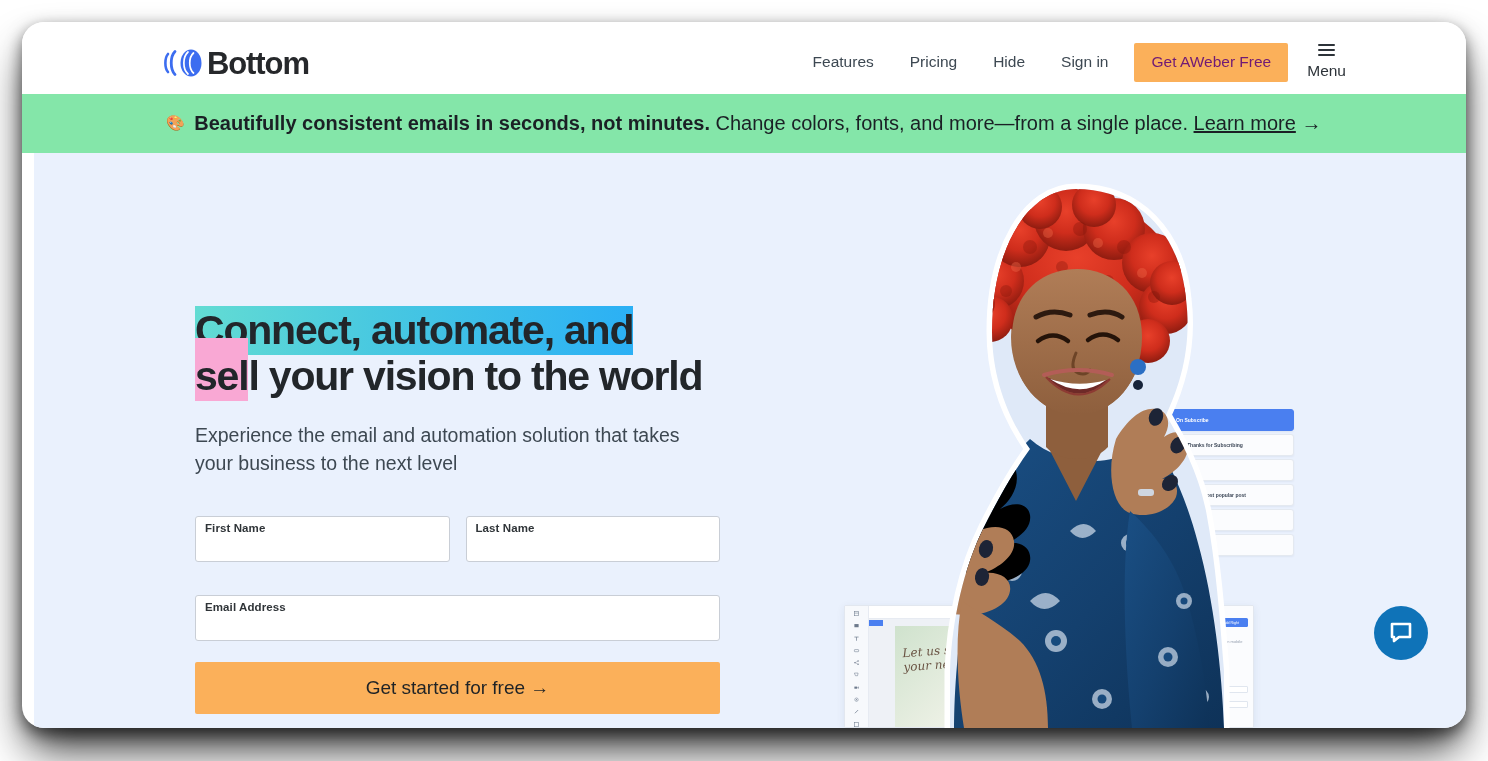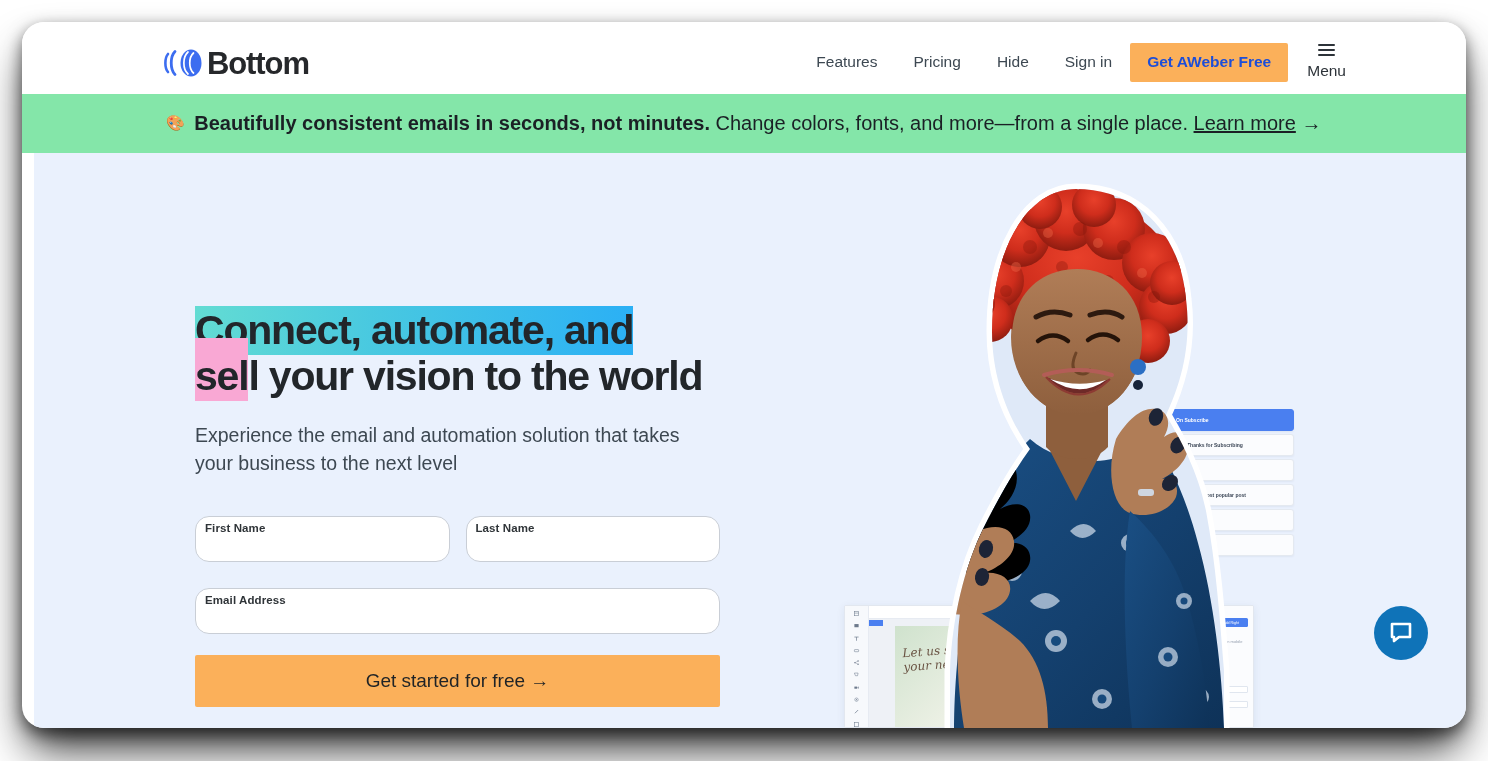--- a/index.html
+++ b/index.html
@@ -77,27 +77,28 @@
     font-size: 15.5px;
     color: #3d4852;
     text-decoration: none;
     padding: 0 18px;
     line-height: 36px;
     white-space: nowrap;
     cursor: pointer;
   }
   .nav-cta {
     background: #fbb05a;
-    color: #1d4ed8;
+    color: #701a75;
     font-size: 15.5px;
-    font-weight: 700;
+    font-weight: 400;
     border: none;
     border-radius: 2px;
     height: 39px;
     padding: 0 17px;
+    margin-left: 8px;
     cursor: pointer;
     font-family: "Liberation Sans", sans-serif;
     white-space: nowrap;
   }
   .nav-menu {
     display: flex;
     align-items: center;
     gap: 6px;
     margin-left: 19px;
     cursor: pointer;
@@ -207,21 +208,21 @@
     width: 525px;
   }
   .row {
     display: flex;
     gap: 16px;
   }
   .field {
     position: relative;
     background: #ffffff;
     border: 1px solid #c9ced6;
-    border-radius: 14px;
+    border-radius: 3px;
     height: 46px;
     flex: 1;
     display: block;
     cursor: text;
   }
   .field-label {
     position: absolute;
     left: 9px;
     top: 5px;
     font-size: 11.5px;
@@ -237,21 +238,21 @@
     bottom: 2px;
     height: 22px;
     border: none;
     outline: none;
     background: transparent;
     font-size: 14px;
     color: #22262a;
     font-family: "Liberation Sans", sans-serif;
     padding: 0;
   }
-  .field-full { width: 100%; margin-top: 26px; }
+  .field-full { width: 100%; margin-top: 33px; }
 
   .submit-btn {
     margin-top: 21px;
     width: 100%;
     height: 52px;
     background: #fbb05a;
     border: none;
     border-radius: 2px;
     font-size: 19px;
     color: #1f2326;

